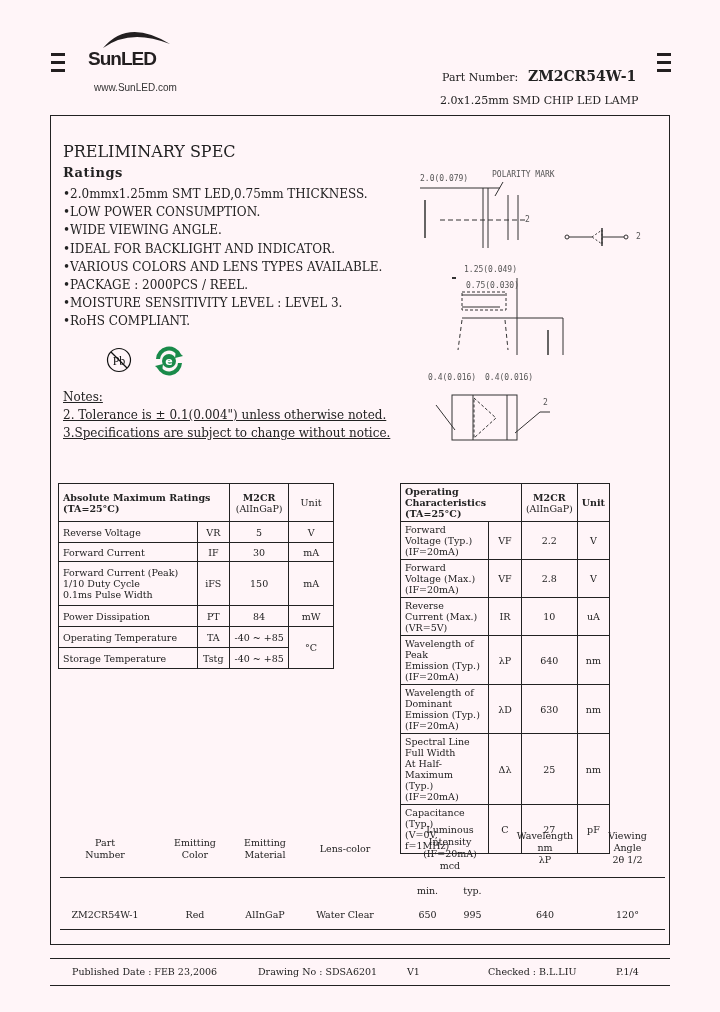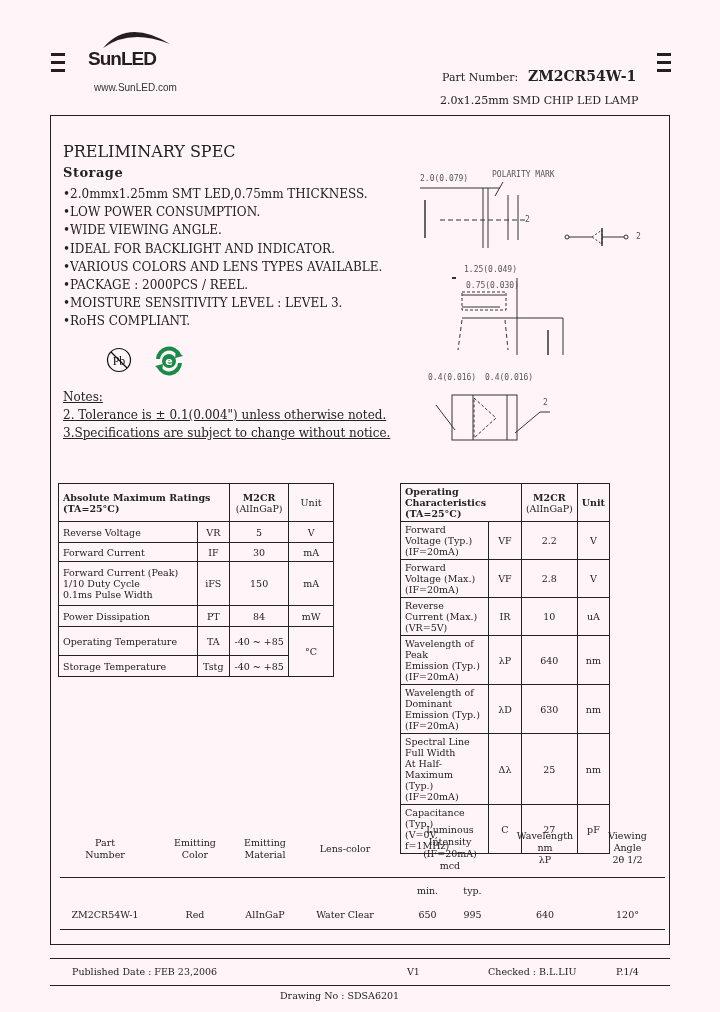--- a/index.html
+++ b/index.html
@@ -54,21 +54,21 @@
 <div class="abs logo-word" style="left:88px;top:48px;">SunLED</div>
 <div class="abs logo-url" style="left:94px;top:82px;">www.SunLED.com</div>
 
 <div class="abs pn-label" style="left:442px;top:71px;">Part Number:</div>
 <div class="abs pn-val" style="left:528px;top:68px;">ZM2CR54W-1</div>
 <div class="abs subtitle" style="left:440px;top:94px;">2.0x1.25mm SMD  CHIP  LED  LAMP</div>
 
 <div class="frame"></div>
 
 <div class="abs spec-title" style="left:63px;top:142px;">PRELIMINARY SPEC</div>
-<div class="abs feat-title" style="left:63px;top:165px;">Storage</div>
+<div class="abs feat-title" style="left:63px;top:165px;">Ratings</div>
 <ul class="abs feat-list" style="left:63px;top:185px;">
   <li>•2.0mmx1.25mm SMT LED,0.75mm THICKNESS.</li>
   <li>•LOW  POWER  CONSUMPTION.</li>
   <li>•WIDE VIEWING ANGLE.</li>
   <li>•IDEAL FOR BACKLIGHT AND INDICATOR.</li>
   <li>•VARIOUS COLORS AND LENS TYPES AVAILABLE.</li>
   <li>•PACKAGE : 2000PCS / REEL.</li>
   <li>•MOISTURE SENSITIVITY LEVEL : LEVEL 3.</li>
   <li>•RoHS COMPLIANT.</li>
 </ul>
@@ -176,21 +176,21 @@
     <td class="c">iFS</td>
     <td class="c">150</td>
     <td class="c">mA</td>
   </tr>
   <tr style="height:21px;">
     <td>Power Dissipation</td>
     <td class="c">PT</td>
     <td class="c">84</td>
     <td class="c">mW</td>
   </tr>
-  <tr style="height:29px;">
+  <tr style="height:21px;">
     <td>Operating Temperature</td>
     <td class="c">TA</td>
     <td class="c">-40 ~ +85</td>
     <td class="c" rowspan="2">°C</td>
   </tr>
   <tr style="height:21px;">
     <td>Storage Temperature</td>
     <td class="c">Tstg</td>
     <td class="c">-40 ~ +85</td>
   </tr>
@@ -296,17 +296,17 @@
   <div class="bcell" style="left:345px;top:87px;width:45px;">650</div>
   <div class="bcell" style="left:390px;top:87px;width:45px;">995</div>
   <div class="bcell" style="left:445px;top:87px;width:80px;">640</div>
   <div class="bcell" style="left:535px;top:87px;width:65px;">120°</div>
 </div>
 <div class="bline" style="top:877px;"></div>
 <div class="bline" style="top:929px;"></div>
 
 <div class="footer">
   <span style="left:22px;">Published Date : FEB 23,2006</span>
-  <span style="left:230px;margin-top:24px;">Drawing No : SDSA6201</span>
+  <span style="left:208px;">Drawing No : SDSA6201</span>
   <span style="left:357px;">V1</span>
   <span style="left:438px;">Checked : B.L.LIU</span>
   <span style="left:566px;">P.1/4</span>
 </div>
 
 </body></html>

